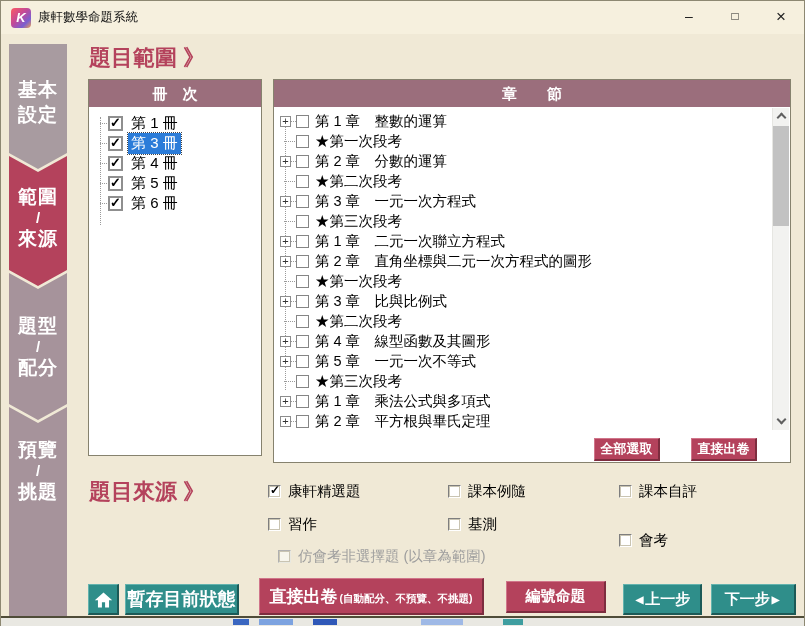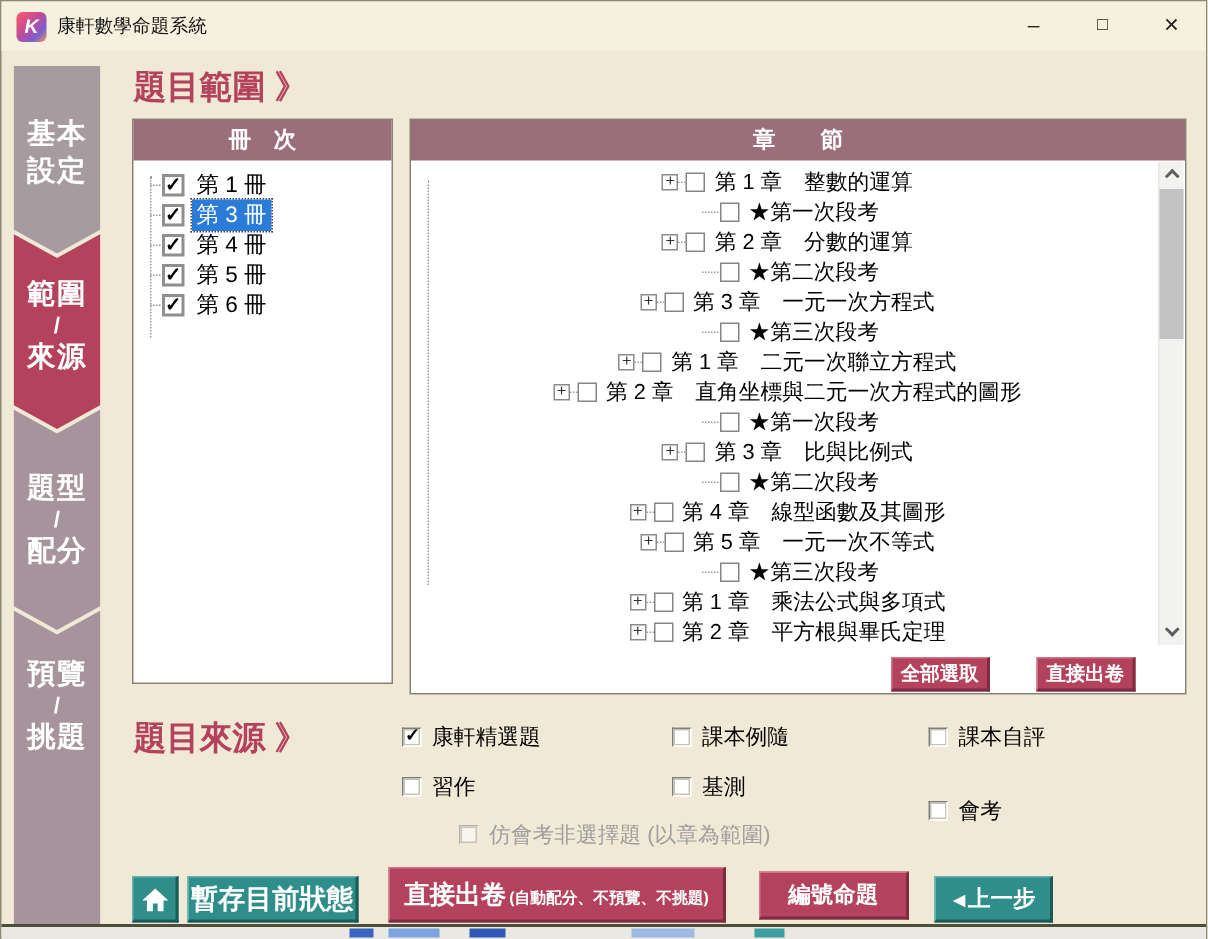--- a/index.html
+++ b/index.html
@@ -67,21 +67,21 @@
         position: relative; flex: 0 0 auto; }
   .checked > .cb::after { content: "✓"; position: absolute; left: 0px; top: -3px;
                           font-size: 13px; font-weight: bold; color: #000; }
   .vlabel { margin-left: 5px; font-size: 15px; padding: 1px 3px; white-space: nowrap; }
   .vrow.selected .vlabel { background: var(--selblue, #2b7cd9); color: #fff;
                            outline: 1px dotted #444; outline-offset: 0; }
 
   
   .crows { position: absolute; left: 4px; top: 31px; right: 20px; }
   .ctree-line { position: absolute; left: 11px; top: 40px; height: 270px; border-left: 1px dotted #9a9a9a; }
-  .crow { height: 20px; display: flex; align-items: center; padding-left: 2px; justify-content: center; }
+  .crow { height: 20px; display: flex; align-items: center; padding-left: 2px; }
   .slot { width: 16px; height: 20px; position: relative; flex: 0 0 auto; }
   .slot::before { content: ""; position: absolute; left: 4px; top: 10px; width: 11px;
                   border-top: 1px dotted #9a9a9a; }
   .expandbox { position: absolute; left: 0; top: 5px; width: 11px; height: 11px;
                background: #fff; border: 1px solid #8c8c8c; visibility: hidden;
                font-size: 11px; line-height: 9px; text-align: center; color: #333; }
   .expandbox::after { content: "+"; }
   .crow.expandable .expandbox { visibility: visible; }
   .crow.expandable .slot::before { width: 15px; left: 1px; }
   .ccb { width: 13px; height: 13px; background: #fff; border: 1px solid #858585;
@@ -342,38 +342,41 @@
     <span class="src-label">習作</span>
   </div>
   <div class="src-opt" style="left:447px; top:514px;">
     <span class="scb"></span>
     <span class="src-label">基測</span>
   </div>
   <div class="src-opt" style="left:618px; top:514px;margin-top:16px;">
     <span class="scb"></span>
     <span class="src-label">會考</span>
   </div>
-  <div class="src-opt disabled" style="left:277px; top:546px;margin-left:28px;">
+  <div class="src-opt disabled" style="left:277px; top:546px;">
     <span class="scb"></span>
     <span class="src-label">仿會考非選擇題 (以章為範圍)</span>
   </div>
 
   <button class="btn btn-teal footer-btn btn-home">
     <svg width="19" height="19" viewBox="0 0 24 24">
         <path d="M12 3 L23 13 H19 V22 H14 V15.5 H10 V22 H5 V13 H1 Z" fill="#ffffff"></path>
       </svg>
   </button>
   <button class="btn btn-teal footer-btn btn-save">暫存目前狀態</button>
   <button class="btn btn-crimson footer-btn btn-direct">
     <span class="main-label">直接出卷</span><span class="sub-label">(自動配分、不預覽、不挑題)</span>
   </button>
   <button class="btn btn-crimson footer-btn btn-number">編號命題</button>
   <button class="btn btn-teal footer-btn btn-prev">
     <span class="arr">◀</span><span>上一步</span>
   </button>
+  <button class="btn btn-teal footer-btn btn-next">
+    <span>下一步</span><span class="arr">▶</span>
+  </button>
 
   <div class="bottom-border"></div>
   <div class="behind-strip">
     <div class="frag" style="left:232px; width:16px; background:#3a66c0;"></div>
     <div class="frag" style="left:258px; width:34px; background:#7da3e0;"></div>
     <div class="frag" style="left:312px; width:24px; background:#2f58b8;"></div>
     <div class="frag" style="left:420px; width:42px; background:#9fb9e6;"></div>
     <div class="frag" style="left:502px; width:20px; background:#3f9ea0;"></div>
   </div>
 

